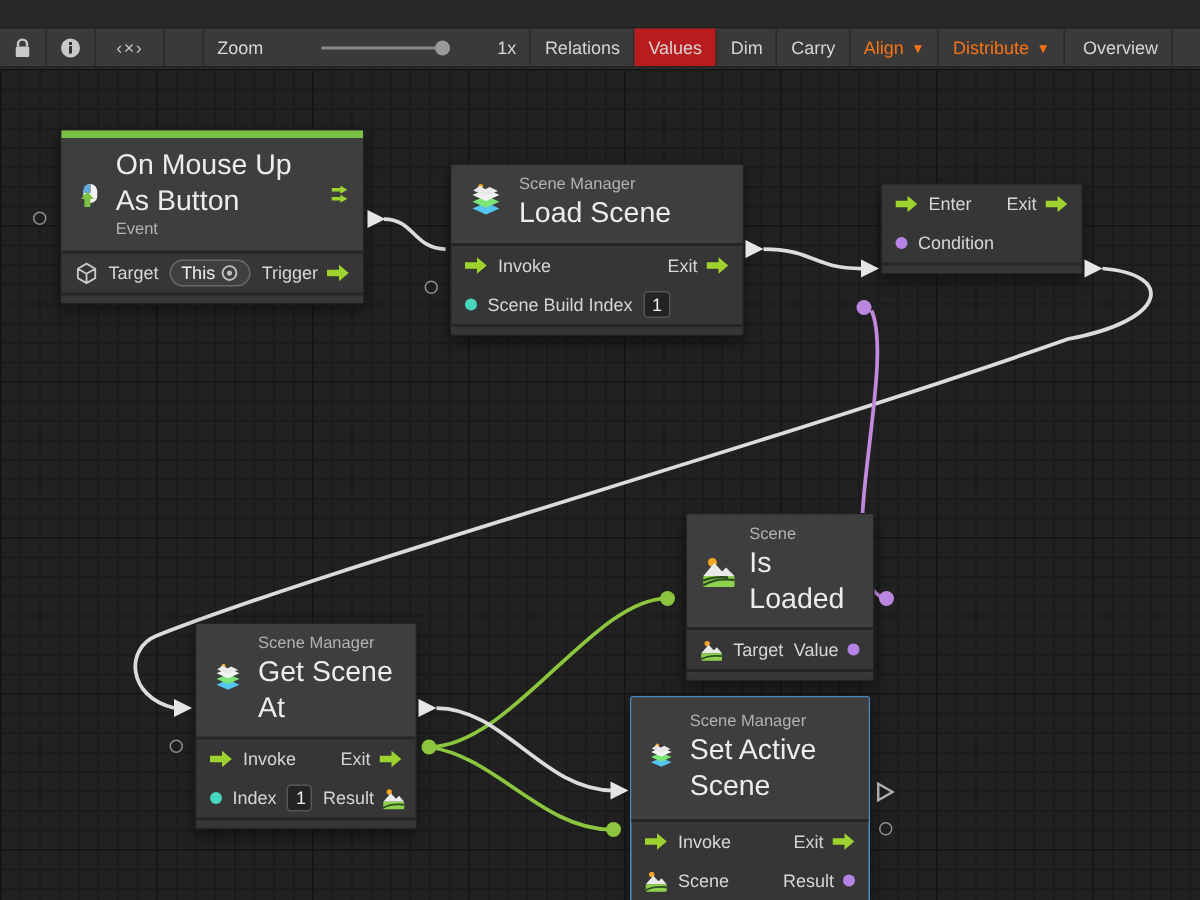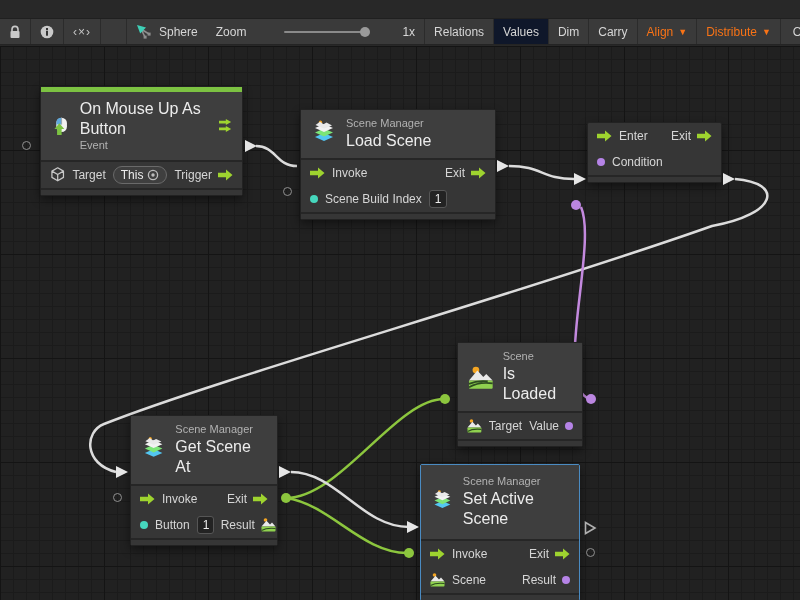--- a/index.html
+++ b/index.html
@@ -17,21 +17,21 @@
   .win-btn { color:#c2c2c2; font-size:12px; width:16px; text-align:center; line-height:16px; cursor:default; }
   .maxi { width:10px; height:9px; border:1px solid #c2c2c2; border-top-width:2px; margin:0 3px; }
 
   
   .toolbar { position:absolute; top:18px; left:0; right:0; height:27px; background:#3a3a3a;
              border-top:1px solid #202020; border-bottom:1px solid #242424;
              display:flex; align-items:stretch; color:#d6d6d6; font-size:12px; }
   .tb-btn { display:flex; align-items:center; padding:0 9px; border-right:1px solid #2b2b2b;
             white-space:nowrap; }
   .tb-icon-btn { justify-content:center; width:36px; }
-  .tb-btn.active { background:#0f172a; }
+  .tb-btn.active { background:#b91c1c; }
   .tb-btn.disabled { color:#f97316; }
   .tb-spacer { flex:0 0 26px; border-right:1px solid #2b2b2b; }
   .tb-flex { flex:1; }
   .zoom-track { width:82px; height:2px; background:#8a8a8a; border-radius:1px; position:relative; margin:0 8px 0 10px; }
   .zoom-handle { position:absolute; right:-4px; top:-4px; width:10px; height:10px; border-radius:50%; background:#9a9a9a; }
   .dd-arrow { font-size:9px; margin-left:5px; color:inherit; }
   .code-glyph { letter-spacing:1px; color:#c4c4c4; }
 
   
   .canvas { position:absolute; top:46px; left:0; width:800px; height:554px;
@@ -46,21 +46,21 @@
 
   
   .node { position:absolute; background:#363636; border:1px solid #222;
           box-shadow:0 4px 10px rgba(0,0,0,.45); border-radius:2px; }
   .node.selected { border:1px solid #4a8bc2; }
   .event-strip { height:5px; background:#7cc242; }
   .node-header { background:#3e3e3e; display:flex; align-items:center; gap:9px;
                  padding:7px 10px; border-bottom:2px solid #262626; }
   .hd-text { display:flex; flex-direction:column; line-height:1.25; }
   .hd-cat { font-size:11px; color:#b2b2b2; }
-  .hd-title { font-size:16px; color:#ececec; }
+  .hd-title { font-size:19px; color:#ececec; }
   .row { height:26px; display:flex; align-items:center; gap:7px; padding:0 9px;
          font-size:12px; color:#d6d6d6; }
   .row .right { margin-left:auto; display:flex; align-items:center; gap:6px; }
   .node-footer { border-top:2px solid #262626; height:7px; background:#363636; }
   .pill { display:inline-flex; align-items:center; gap:4px; border:1px solid #6a6a6a;
           border-radius:10px; padding:1px 7px; background:#3f3f3f; color:#ededed; font-size:12px; }
   .field { min-width:17px; padding:1px 5px; background:#232323; border:1px solid #565656;
            border-radius:3px; color:#ededed; font-size:12px; text-align:center; line-height:14px; }
   .dot { width:8px; height:8px; border-radius:50%; flex:0 0 8px; }
   .dot.teal { background:#46d7bd; } .dot.purple { background:#b583e6; }
@@ -90,29 +90,20 @@
       <svg width="14" height="14" viewBox="0 0 14 14">
         <circle cx="7" cy="7" r="6.3" fill="#c9c9c9"></circle>
         <rect x="6" y="5.7" width="2" height="5" fill="#333"></rect>
         <rect x="6" y="3" width="2" height="2" fill="#333"></rect>
       </svg>
     </div>
     <div class="tb-btn" style="width:64px; justify-content:center;">
       <span class="code-glyph">‹×›</span>
     </div>
     <div class="tb-spacer"></div>
-    <div class="tb-btn" style="border-right:none; gap:7px;">
-      <svg width="16" height="15" viewBox="0 0 16 15">
-        <path d="M5,5 L13,10 M5,5 L9,13" stroke="#8d8d8d" stroke-width="1.6"></path>
-        <rect x="11.6" y="8.6" width="3" height="3" fill="#8d8d8d"></rect>
-        <rect x="7.6" y="11.6" width="3" height="3" fill="#8d8d8d"></rect>
-        <path d="M1,1 L10,3.6 L4.2,9.4 Z" fill="#3ecfb6"></path>
-      </svg>
-      <span>Sphere</span>
-    </div>
     <div class="tb-btn" style="border-right:none;gap:28px;">
       <span>Zoom</span>
       <span class="zoom-track">
         <span class="zoom-handle"></span>
       </span>
       <span>1x</span>
     </div>
     <div class="tb-flex" style="border-right:1px solid #2b2b2b;"></div>
     <div class="tb-btn">
         <span>Relations</span>
@@ -296,21 +287,21 @@
         <span>Invoke</span>
         <span class="right">
           <span>Exit</span>
           <svg width="15" height="12" viewBox="0 0 15 12">
               <polygon points="0,3.8 8,3.8 8,0.5 14.5,6 8,11.5 8,8.2 0,8.2" fill="#9ed32f"></polygon>
             </svg>
         </span>
       </div>
       <div class="row">
         <span class="dot teal"></span>
-        <span>Button</span>
+        <span>Index</span>
         <span class="field">1</span>
         <span class="right">
           <span>Result</span>
           <svg width="15" height="15" viewBox="0 0 15 15">
             <circle cx="4.5" cy="3" r="1.8" fill="#f5a623"></circle>
             <path d="M0.5,9.5 L5.5,3.8 L9,7.5 L11,5.5 L14.5,9.5 Z" fill="#e9e9e9"></path>
             <rect x="0.5" y="9.5" width="14" height="5" rx="0.8" fill="#8fd14f"></rect>
             <path d="M0.5,13.5 Q6,10.5 14.5,11.5" fill="none" stroke="#2e4d20" stroke-width="1.2"></path>
           </svg>
         </span>

